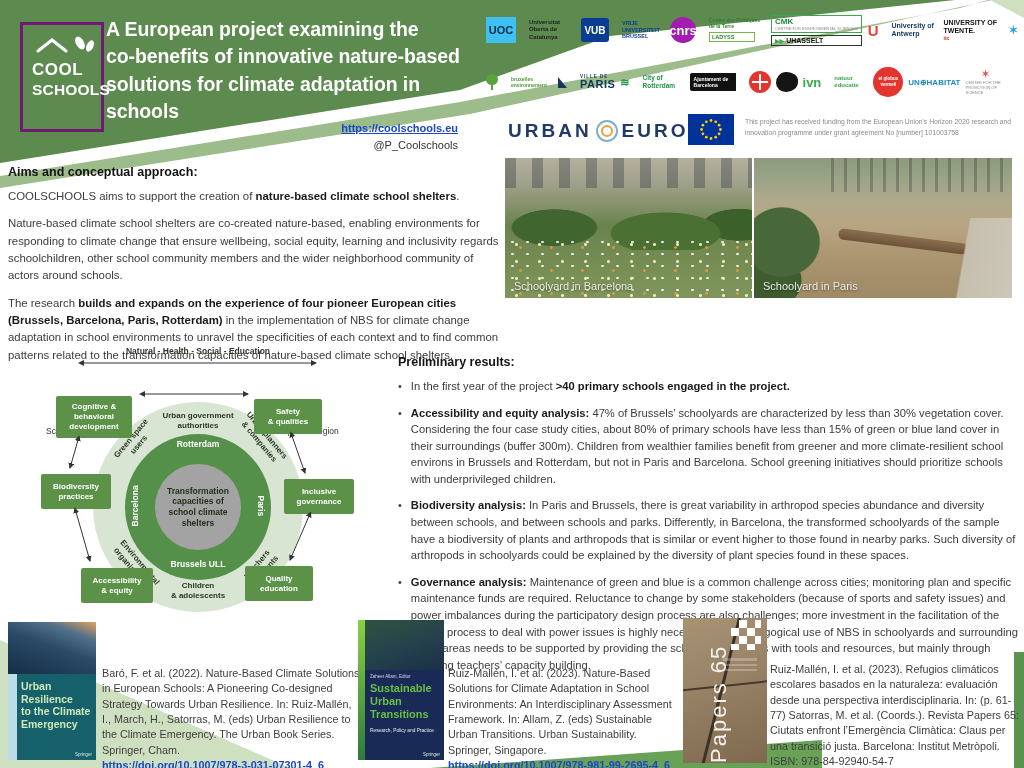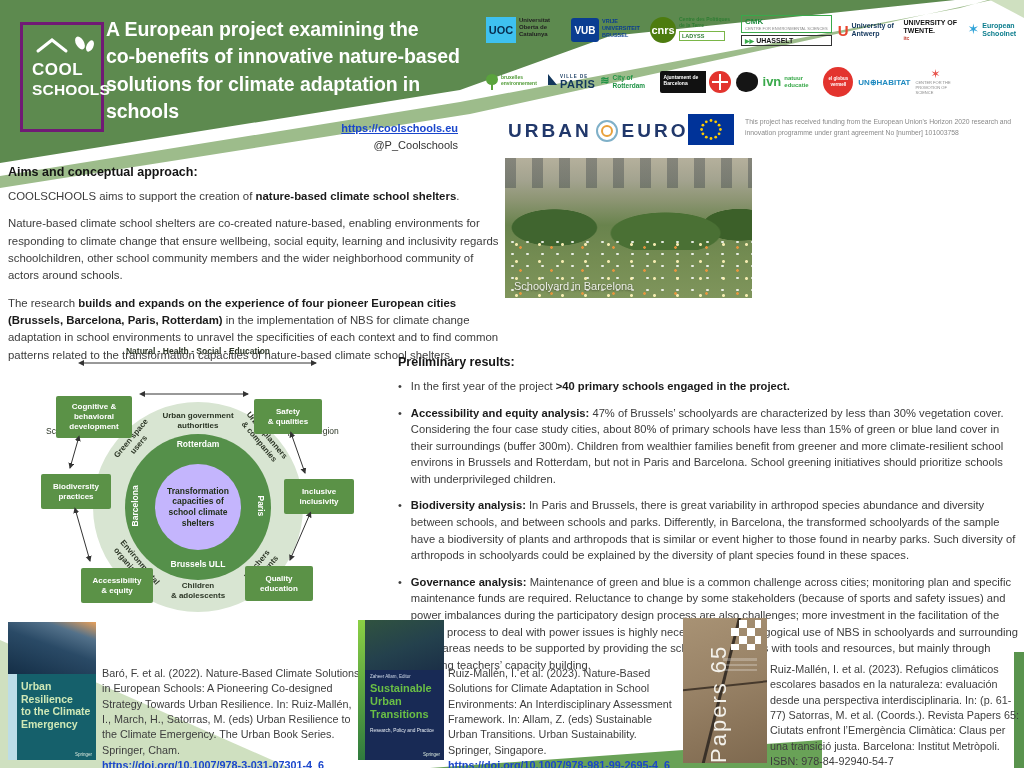--- a/index.html
+++ b/index.html
@@ -23,28 +23,28 @@
   .hdr-title{left:106px;top:16px;width:386px;color:#fff;font-weight:bold;font-size:19.5px;
              line-height:1.4;letter-spacing:-.1px;}
   .hdr-links{left:300px;top:120px;width:158px;text-align:right;line-height:1.5;}
   .hdr-web{color:#1a46cc;font-weight:bold;font-size:11px;text-decoration:underline;cursor:pointer;}
   .hdr-tw{color:#333;font-size:11px;}
 
   
   .logo-row{display:flex;align-items:center;}
   .row1{left:486px;top:4px;width:536px;height:52px;gap:6px;}
   .row2{left:486px;top:58px;width:536px;height:48px;gap:5px;}
-  .tile{display:flex;gap:3px;flex:0 0 auto;}
+  .tile{display:flex;align-items:center;gap:13px;flex:0 0 auto;}
   .mark-uoc{width:30px;height:26px;background:#3ec1f0;color:#072c4e;font-weight:bold;font-size:11px;
             display:flex;align-items:center;justify-content:center;}
   .t-uoc .name{width:46px;font-size:6px;color:#222;font-weight:bold;line-height:1.2;}
   .mark-vub{width:28px;height:24px;background:#0a3d91;color:#fff;font-weight:bold;font-size:10px;
             display:flex;align-items:center;justify-content:center;border-radius:3px;}
   .t-vub .name{width:42px;font-size:5.5px;color:#0a3d91;font-weight:bold;line-height:1.25;}
-  .mark-cnrs{width:26px;height:26px;background:#4d7c0f;color:#fff;font-weight:bold;font-size:11px;
+  .mark-cnrs{width:26px;height:26px;background:#a21caf;color:#fff;font-weight:bold;font-size:13px;
              border-radius:50%;display:flex;align-items:center;justify-content:center;}
   .t-cnrs .names{display:flex;flex-direction:column;gap:2px;}
   .t-cnrs .name{width:56px;font-size:5px;color:#2e7d32;font-weight:bold;line-height:1.15;}
   .t-cnrs .name2{width:40px;font-size:5.5px;color:#2e7d32;font-weight:bold;border:1px solid #7ab648;
                  padding:1px 2px;}
   .t-cmk{flex-direction:column;align-items:stretch;gap:2px;}
   .cmk-box{border:1px solid #39a94a;padding:1px 3px;display:flex;flex-direction:column;}
   .cmk-m{color:#1b8a3a;font-weight:bold;font-size:8px;}
   .cmk-n{color:#888;font-size:4px;}
   .uh-box{border:1px solid #333;padding:1px 3px;font-weight:bold;font-size:7px;color:#111;}
@@ -125,21 +125,21 @@
   .caption{position:absolute;left:9px;bottom:6px;color:#eceee6;font-size:11px;
            text-shadow:0 1px 2px rgba(0,0,0,.45);}
 
   
   .diagram{left:28px;top:344px;width:362px;height:274px;}
   .dg-axis{position:absolute;left:60px;top:2px;width:220px;text-align:center;
            font-size:8.5px;font-weight:bold;color:#2c3626;}
   .dg-scope{position:absolute;top:42px;font-size:8.5px;font-weight:normal;color:#2c3626;margin-top:40px;}
   .dg-ring-outer{position:absolute;left:65px;top:58px;width:210px;height:210px;border-radius:50%;background:#d8e5d2;}
   .dg-ring-mid{position:absolute;left:97px;top:90px;width:146px;height:146px;border-radius:50%;background:#55904a;}
-  .dg-inner{position:absolute;left:127px;top:120px;width:86px;height:86px;border-radius:50%;background:#c4b5fd;
+  .dg-inner{position:absolute;left:127px;top:120px;width:86px;height:86px;border-radius:50%;background:#a3a3a3;
             display:flex;align-items:center;justify-content:center;text-align:center;
             font-size:8.5px;font-weight:bold;color:#22301a;line-height:1.25;}
   .dg-olabel{position:absolute;text-align:center;font-size:8px;font-weight:bold;color:#2c3626;line-height:1.2;}
   .dg-mlabel{position:absolute;text-align:center;font-size:8.5px;font-weight:bold;color:#fff;line-height:1.15;}
   .dg-box{position:absolute;background:#5b9247;color:#fff;font-weight:bold;font-size:8px;line-height:1.25;
           display:flex;align-items:center;justify-content:center;text-align:center;border-radius:2px;padding:2px;}
   .dg-svg{position:absolute;left:0;top:0;width:362px;height:274px;}
 
   
   .results{left:398px;top:355px;width:626px;}
@@ -337,20 +337,27 @@
     <p>Nature-based climate school shelters are co-created nature-based, enabling environments for responding to climate change that ensure wellbeing, social equity, learning and inclusivity regards schoolchildren, other school community members and the wider neighborhood community of actors around schools.</p>
     <p><span>The research </span><span class="b">builds and expands on the experience of four pioneer European cities (Brussels, Barcelona, Paris, Rotterdam)</span><span> in the implementation of NBS for climate change adaptation in school environments to unravel the specificities of each context and to find common patterns related to the transformation capacities of nature-based climate school shelters.</span></p>
   </div>
 
   <div class="abs photo ph-bcn">
     <div class="windows"></div>
     <div class="bushes"></div>
     <div class="flowers"></div>
     <span class="caption">Schoolyard in Barcelona</span>
   </div>
+  <div class="abs photo ph-par">
+    <div class="fence"></div>
+    <div class="bush"></div>
+    <div class="log"></div>
+    <div class="path"></div>
+    <span class="caption">Schoolyard in Paris</span>
+  </div>
 
   <div class="abs diagram">
     <div class="dg-axis">Natural   -   Health   -   Social   -   Education</div>
     <div class="dg-scope" style="left:18px;">School environments</div>
     <div class="dg-scope" style="left:238px;text-align:right;">Metropolitan region</div>
 
     <div class="dg-ring-outer"></div>
     <div class="dg-ring-mid"></div>
     <div class="dg-inner pre">Transformation
 capacities of
@@ -376,21 +383,21 @@
     <div class="dg-mlabel" style="left:120px;top:216px;width:100px;">Brussels ULL</div>
 
     <div class="dg-box pre" style="left:28px;top:52px;width:72px;height:38px;">Cognitive &amp;
 behavioral
 development</div>
     <div class="dg-box pre" style="left:226px;top:55px;width:64px;height:31px;">Safety
 &amp; qualities</div>
     <div class="dg-box pre" style="left:13px;top:130px;width:66px;height:31px;">Biodiversity
 practices</div>
     <div class="dg-box pre" style="left:256px;top:135px;width:66px;height:31px;">Inclusive
-inclusivity</div>
+governance</div>
     <div class="dg-box pre" style="left:53px;top:224px;width:68px;height:31px;">Accessibility
 &amp; equity</div>
     <div class="dg-box pre" style="left:217px;top:222px;width:64px;height:31px;">Quality
 education</div>
 
     <svg class="dg-svg" viewBox="0 0 362 274">
       <defs>
         <marker id="ah" markerWidth="7" markerHeight="7" refX="5" refY="3" orient="auto">
           <path d="M0,0 L6,3 L0,6 z" fill="#333"></path>
         </marker>

